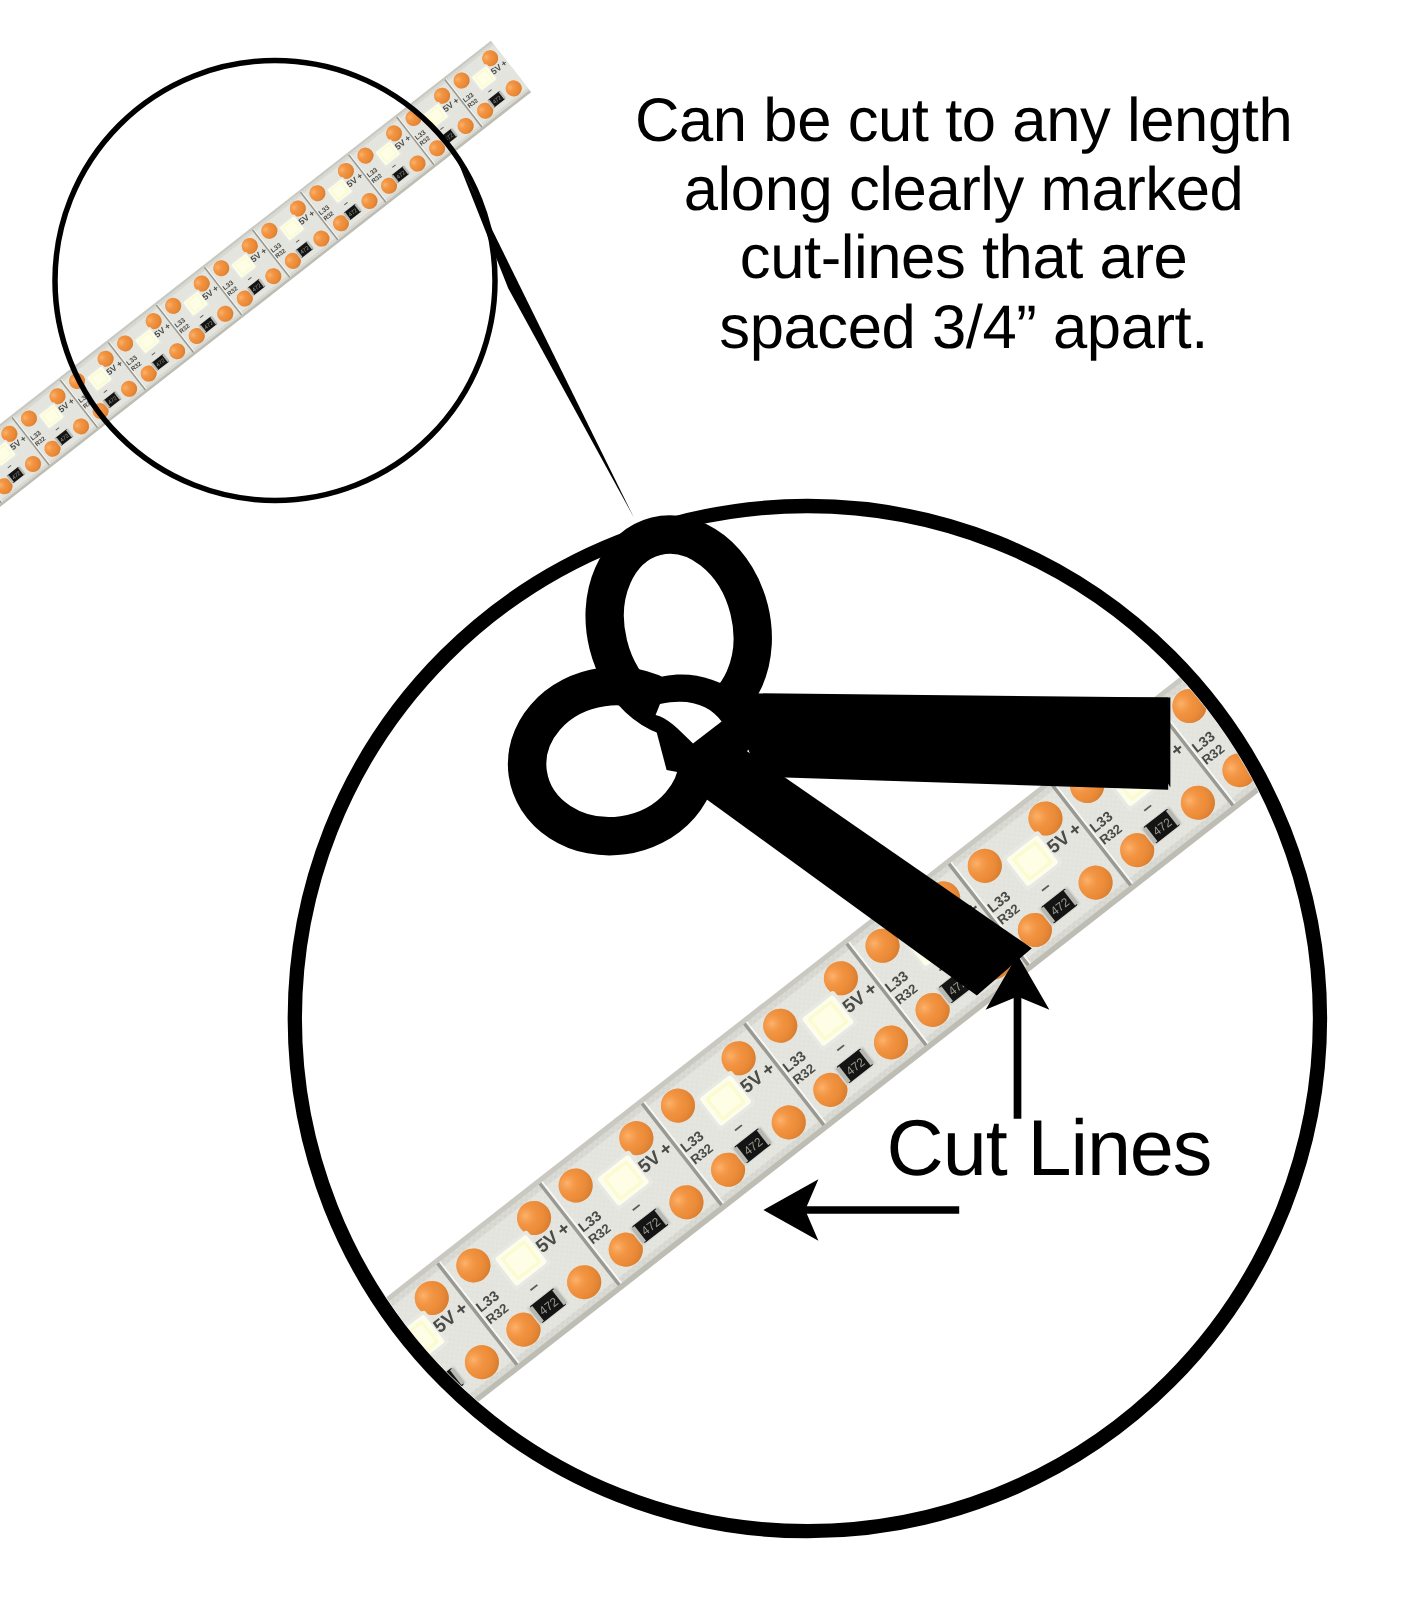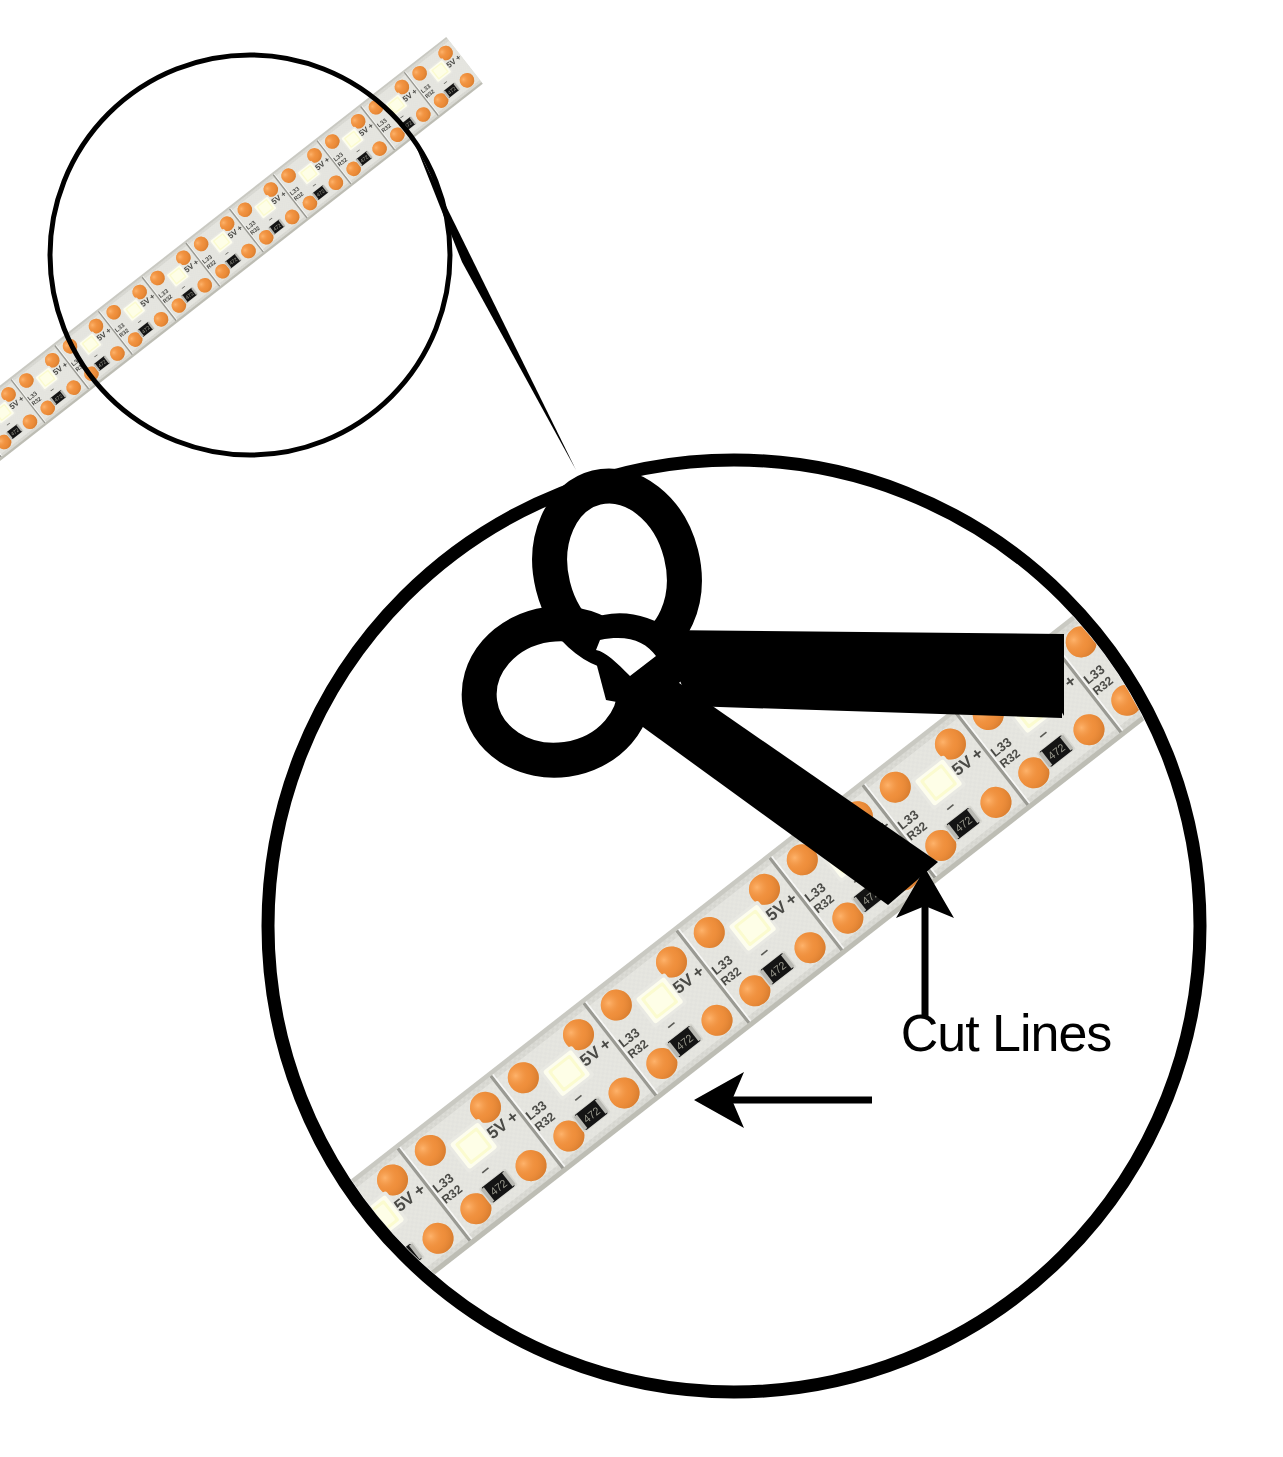--- a/index.html
+++ b/index.html
@@ -20,22 +20,22 @@
     line-height:1.12;
     font-weight:400;
     letter-spacing:-0.4px;
   }
   #headline-text{
     left:530px; top:78px; width:692px;
     font-size:56px;
   }
   #cutlines-text{
     left:806px; top:1004px; width:400px;
-    font-size:52px;
-    text-align:center;
+    font-size:72px;
+    text-align:left;
     letter-spacing:-1px;
   }
 </style>
 </head>
 <body>
 
 <div id="stage">
 
   <svg id="art" viewBox="0 0 1283 1457">
     <defs>
@@ -185,16 +185,20 @@
       <line x1="925" y1="1017" x2="925" y2="900" stroke="#000000" stroke-width="7"></line>
       <path d="M 925 868 L 896 918 L 925 906 L 954 918 Z" fill="#000000"></path>
     </g>
 
     <g>
       <line x1="872" y1="1100" x2="722" y2="1100" stroke="#000000" stroke-width="7"></line>
       <path d="M 694 1100 L 744 1072 L 732 1100 L 744 1128 Z" fill="#000000"></path>
     </g>
   </svg>
 
+  <div class="callout" id="headline-text">Can be cut to any length
+along clearly marked
+cut-lines that are
+spaced 3/4” apart.</div>
 
   <div class="callout" id="cutlines-text">Cut Lines</div>
 
 </div>
 
 </body></html>

